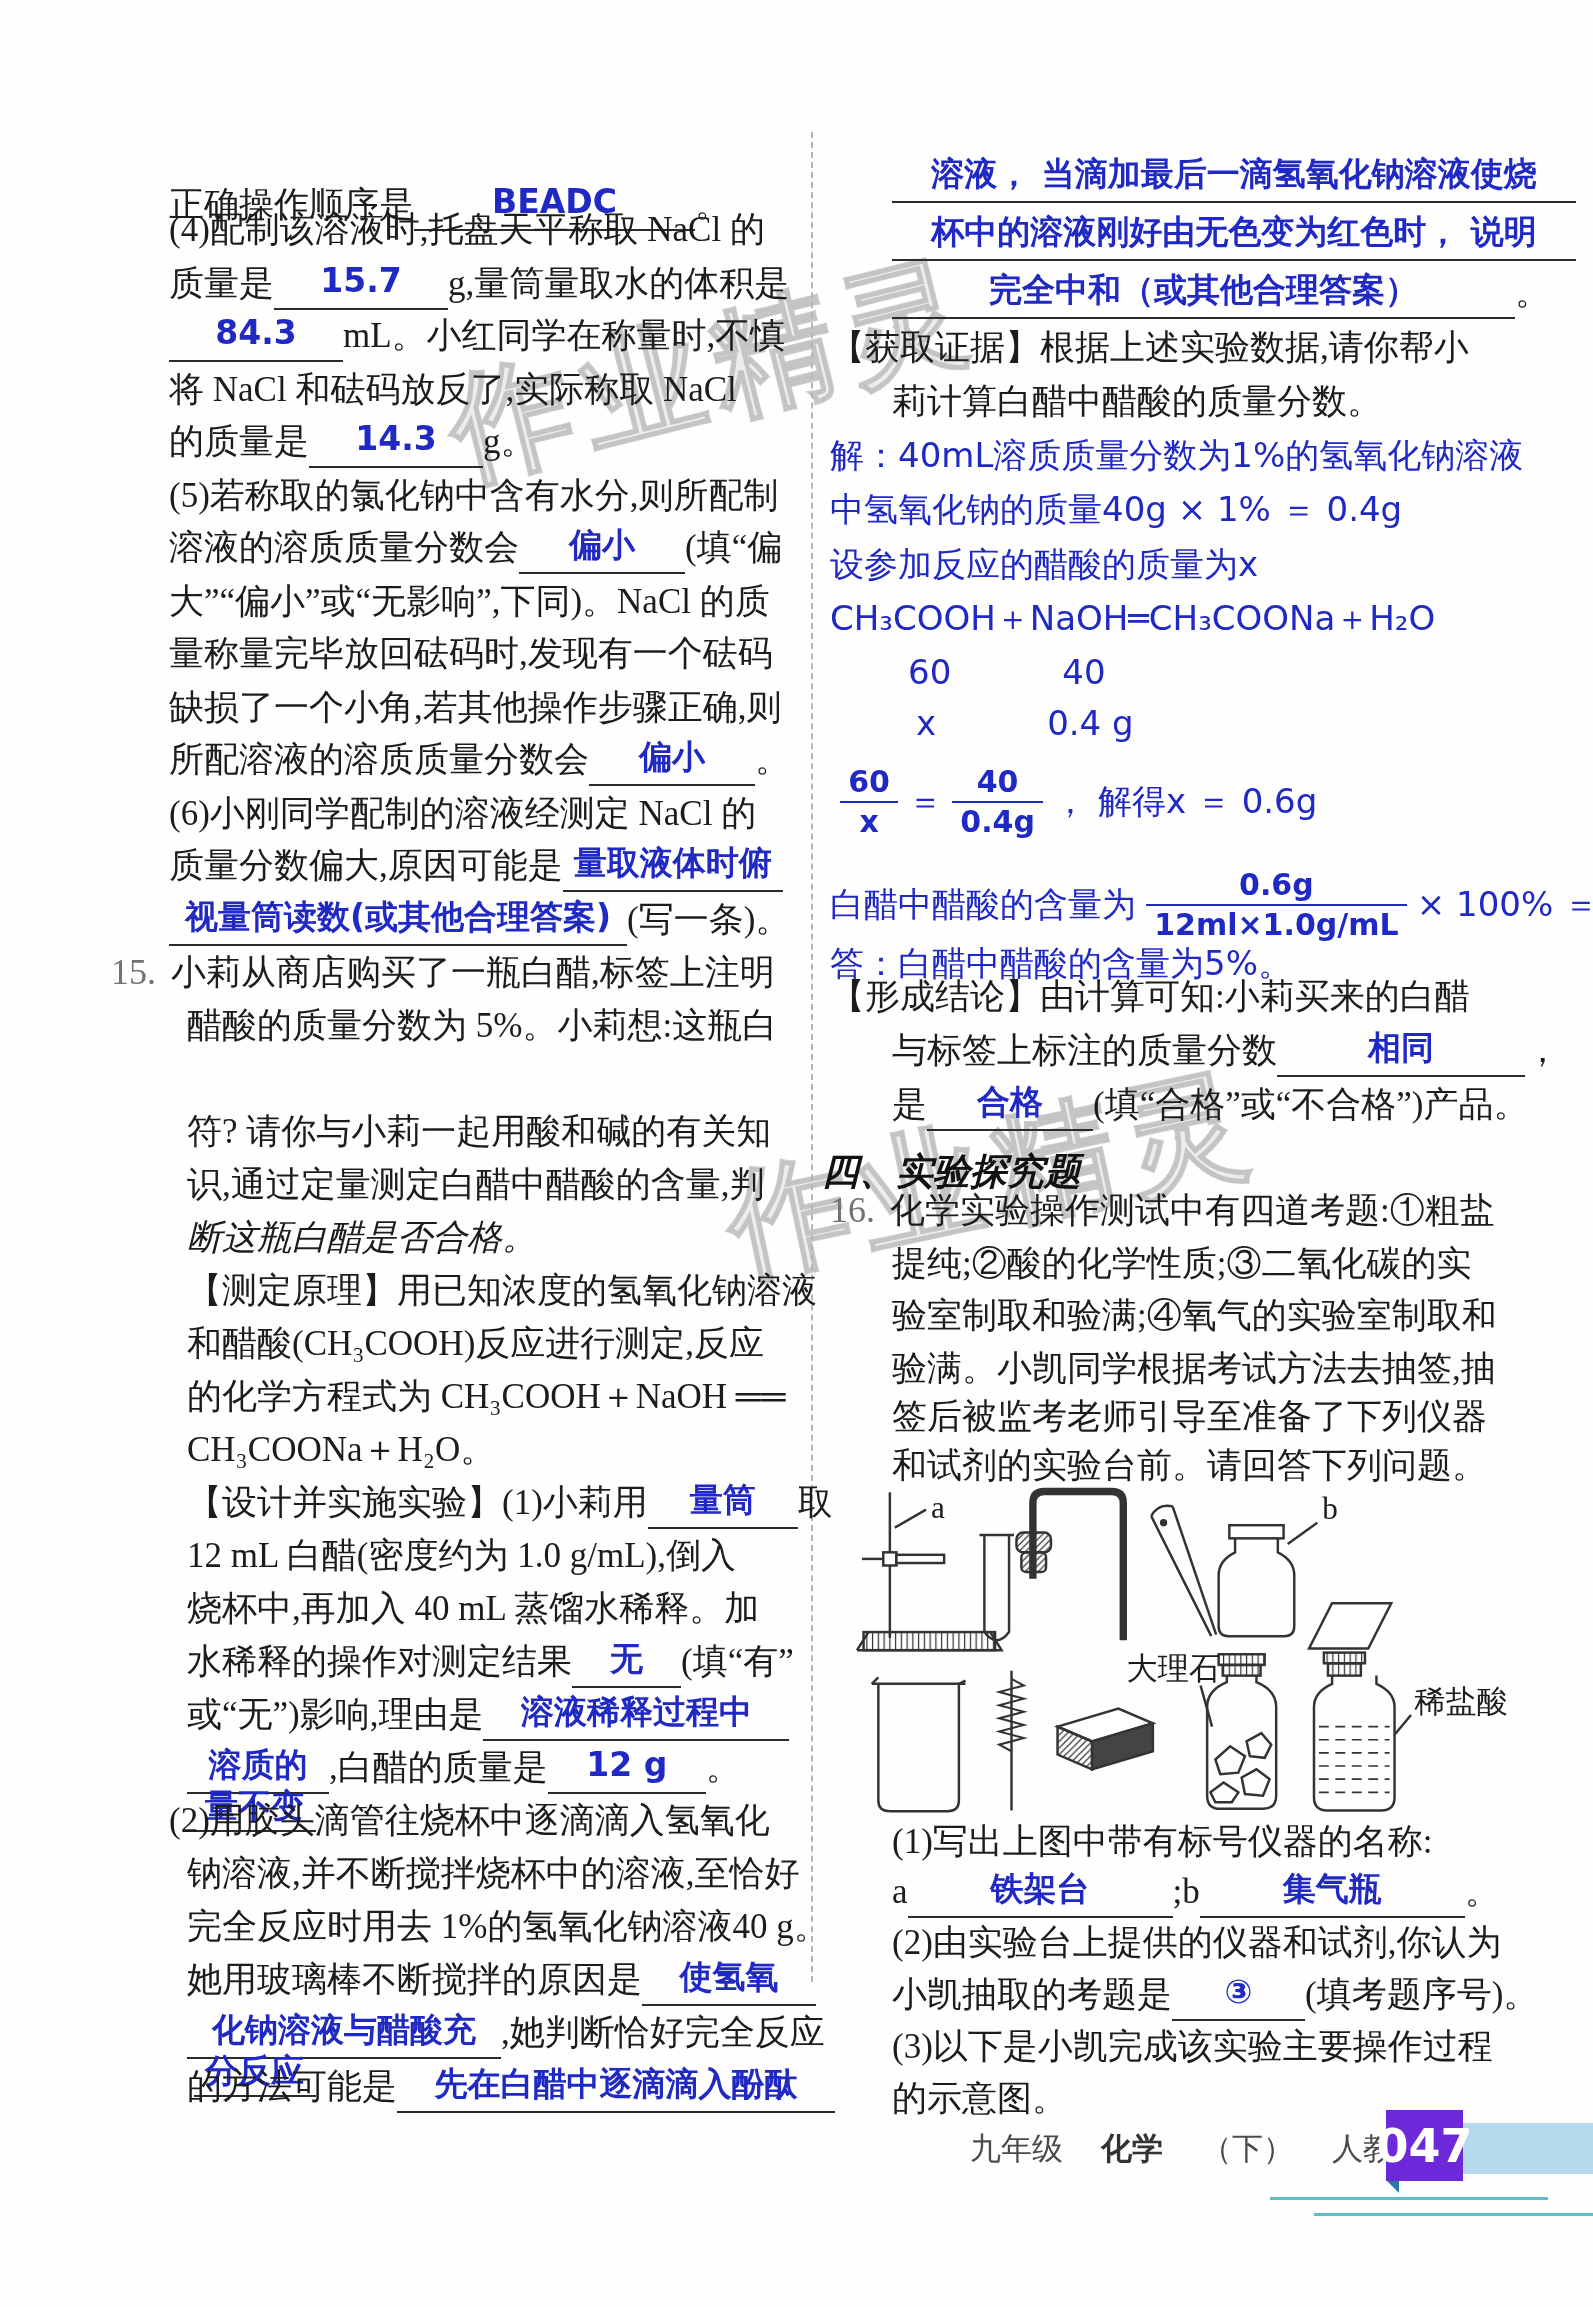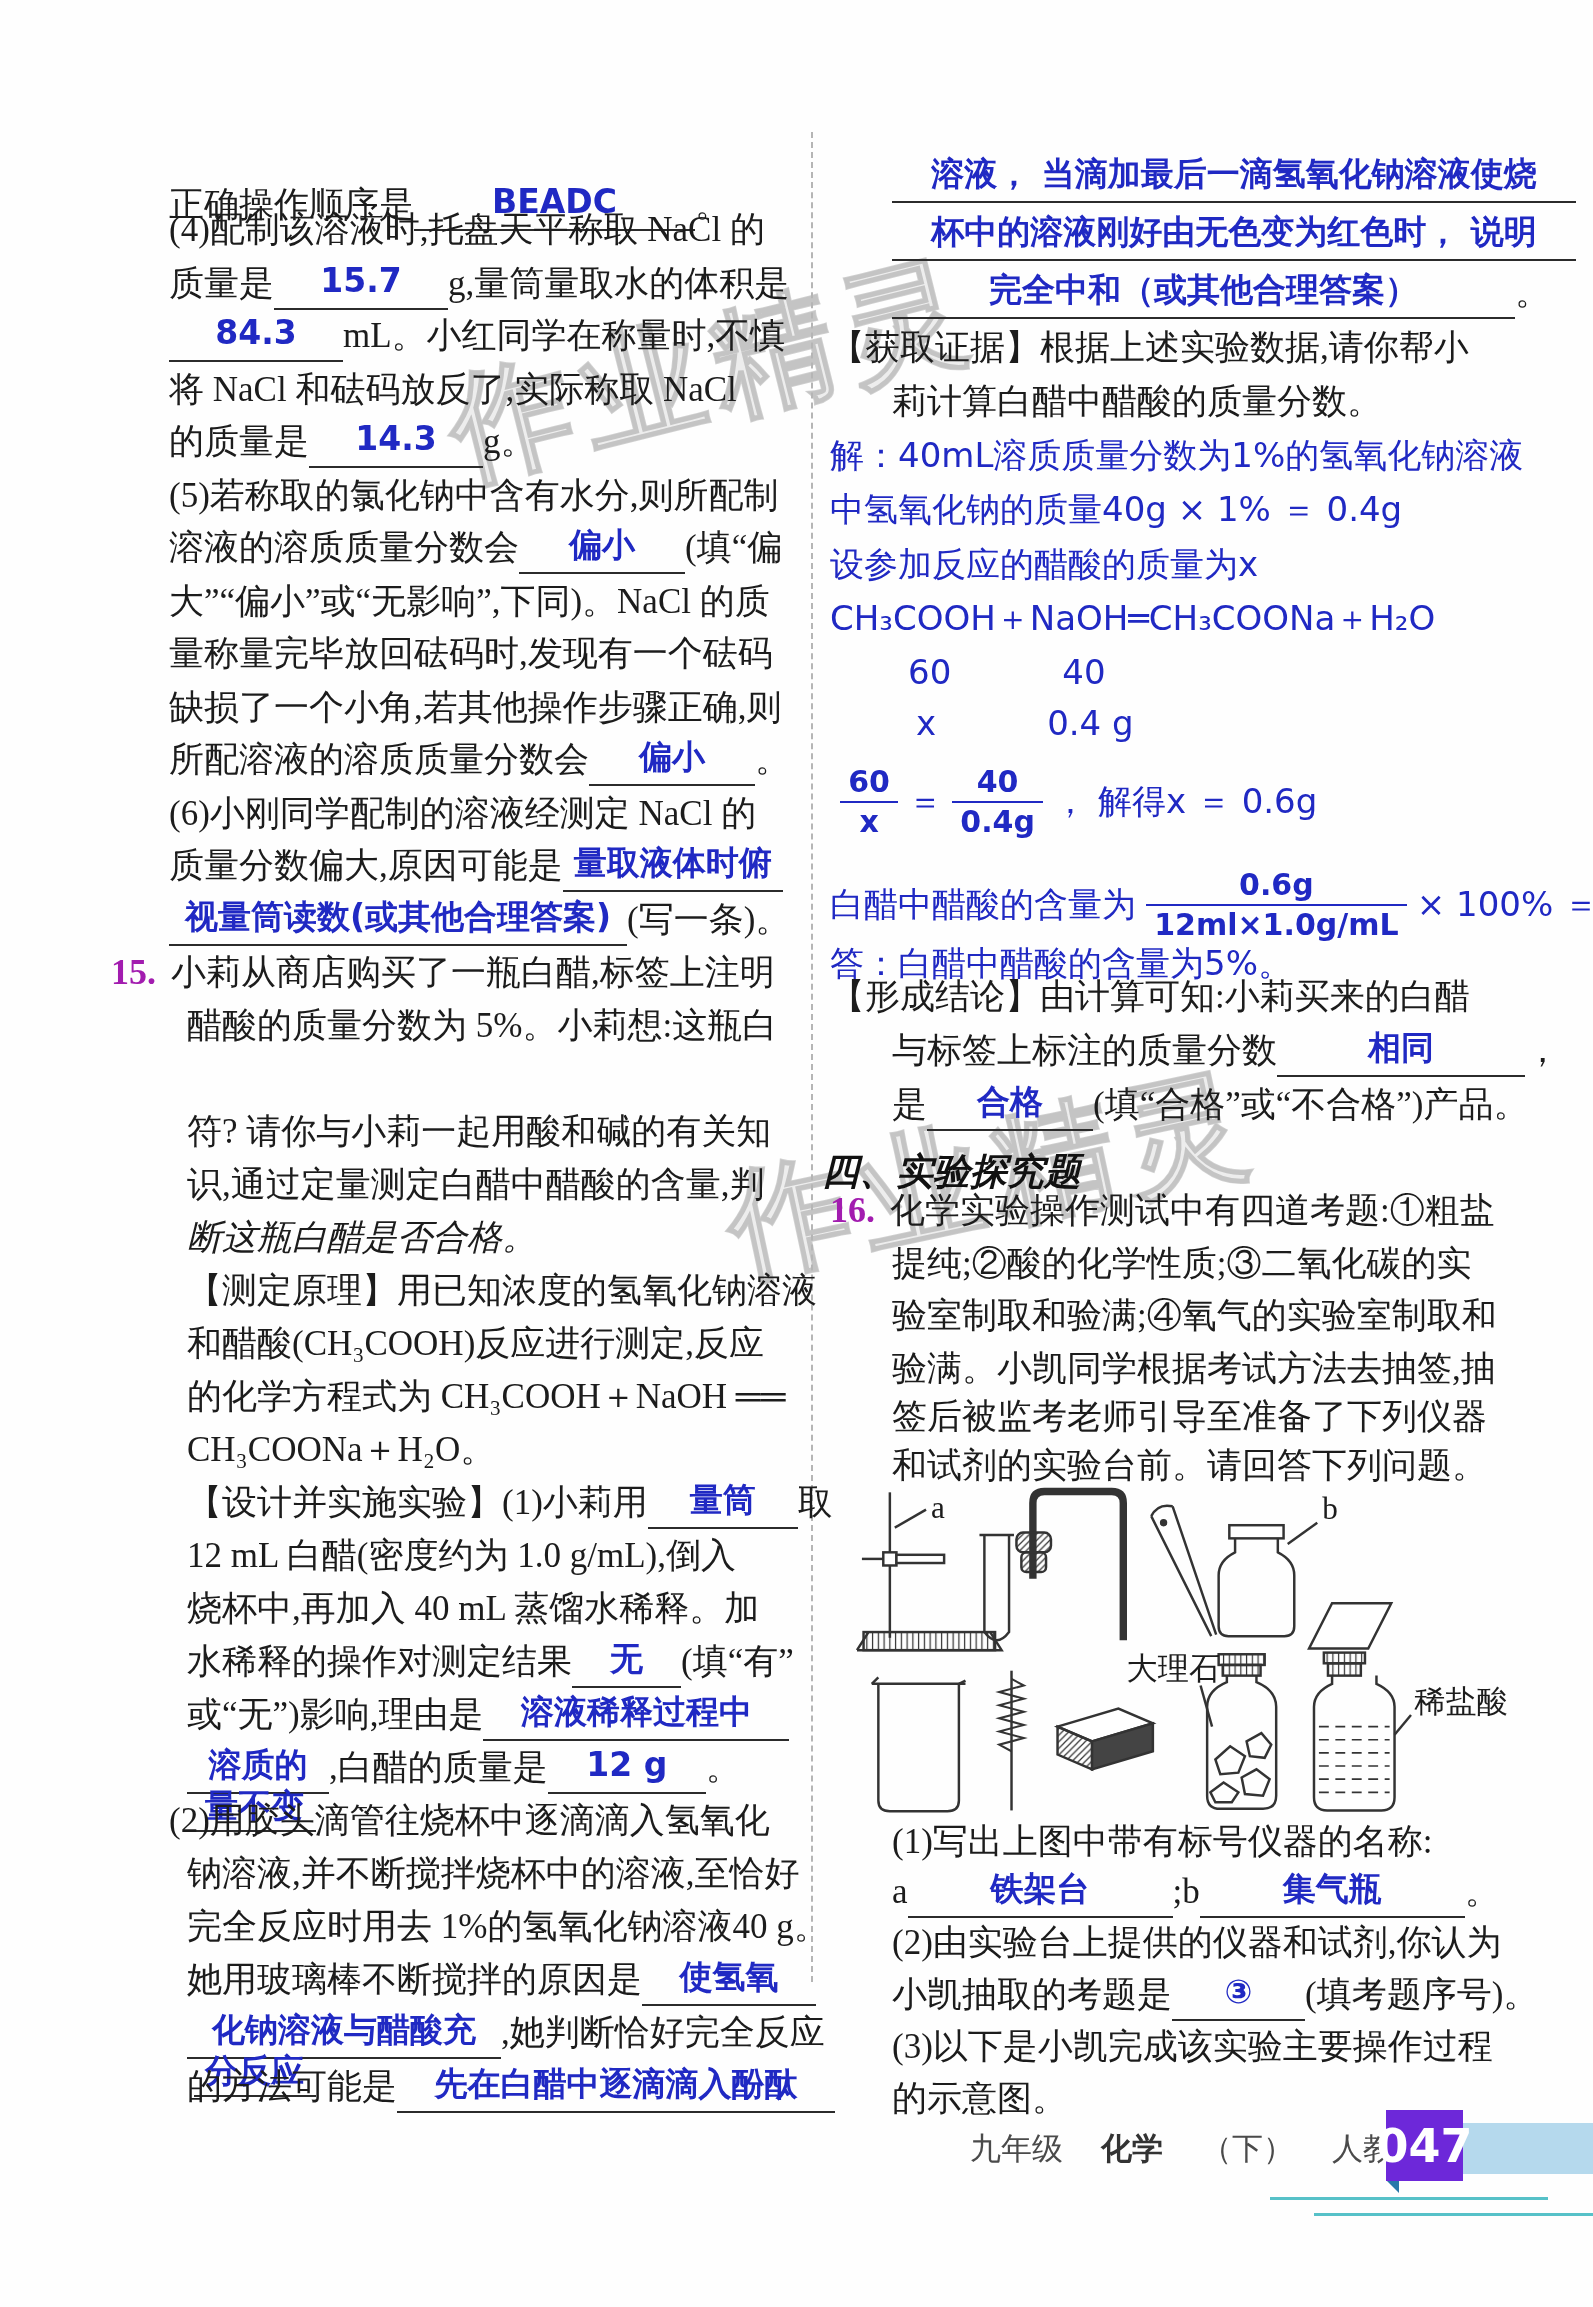--- a/index.html
+++ b/index.html
@@ -5,21 +5,21 @@
   html,body{margin:0;padding:0;background:#ffffff;}
   .page{position:relative;width:1593px;height:2307px;background:#fefefe;overflow:hidden;
         font-family:"Liberation Serif","DejaVu Serif",serif;color:#1c1c1c;}
   
   .col{position:absolute;left:0;top:0;width:100%;height:100%;}
   
   .ln{position:absolute;white-space:nowrap;height:53px;}
   .ln.flex{display:flex;align-items:center;}
   .sg{display:inline-block;vertical-align:bottom;}
   .sg.k{font-size:35px;line-height:53px;color:#1c1c1c;}
-  .sg.num{font-size:36px;line-height:53px;font-weight:bold;color:#a21caf;padding-right:15px;}
+  .sg.num{font-size:36px;line-height:53px;font-weight:normal;color:#737373;padding-right:15px;}
   .sg.hdr{font-size:37px;line-height:53px;font-weight:bold;color:#111;}
   .sg.a{font-family:"DejaVu Sans",sans-serif;font-size:34px;line-height:53px;
         color:#2029c3;font-weight:500;}
   .ln.flex .sg{line-height:normal;}
   .sg.u{font-family:"DejaVu Sans",sans-serif;font-size:33px;font-weight:600;color:#2029c3;
         text-align:center;height:51px;line-height:48px;border-bottom:2.5px solid #2b2b2b;
         position:relative;padding:0 5px;}
   .sg.u .ov{position:absolute;left:6.6px;top:43px;height:46px;line-height:43px;
         border-bottom:2.5px solid #2b2b2b;padding:0 11.5px;white-space:nowrap;
         color:#2029c3;font-size:33px;font-weight:600;}

